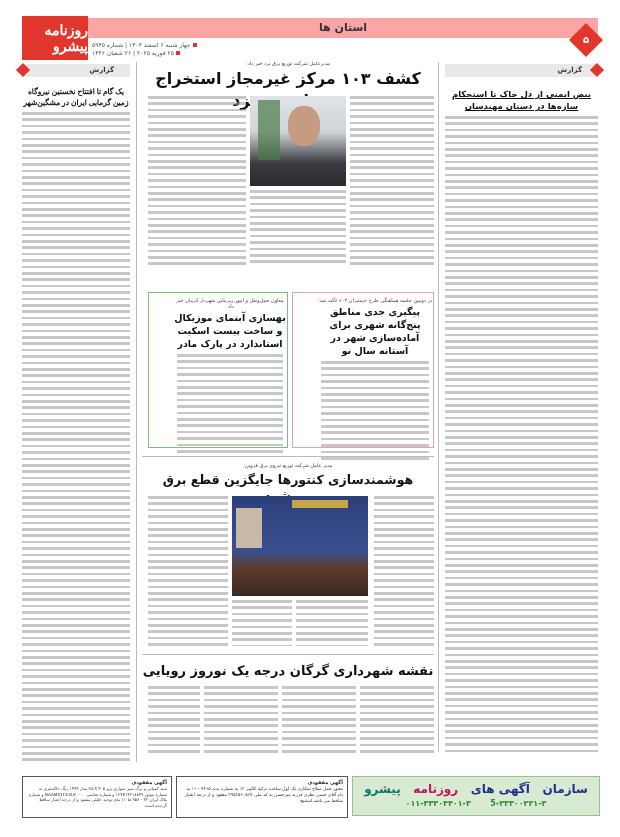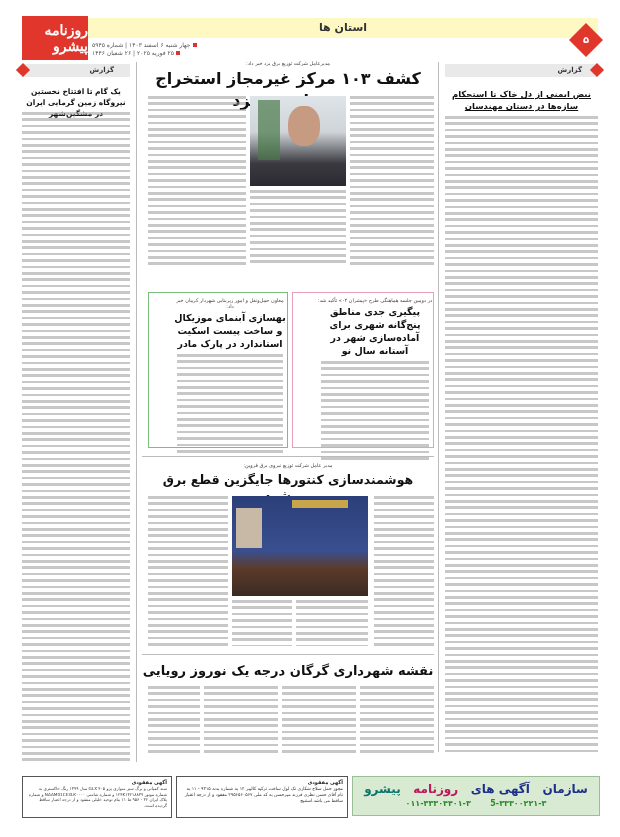--- a/index.html
+++ b/index.html
@@ -1,20 +1,20 @@
 <!DOCTYPE html>
 <html><head>
 <meta charset="utf-8">
 <style>
   * { box-sizing: border-box; margin: 0; padding: 0; }
   html, body { width: 620px; height: 837px; background: #ffffff; overflow: hidden; }
   body { position: relative; font-family: "DejaVu Sans", sans-serif; color: #222; direction: rtl; }
   .abs { position: absolute; }
   .logo { left: 22px; top: 16px; width: 66px; height: 44px; background: #e0362c; color: #fff; font-family: "DejaVu Serif", serif; font-size: 14px; font-weight: bold; display: flex; align-items: center; justify-content: center; direction: rtl; }
-  .header-bar { left: 88px; top: 18px; width: 510px; height: 20px; background: #fef9c3; text-align: center; font-size: 11px; font-weight: bold; line-height: 20px; color: #333; }
+  .header-bar { left: 88px; top: 18px; width: 510px; height: 20px; background: #fca5a5; text-align: center; font-size: 11px; font-weight: bold; line-height: 20px; color: #333; }
   .dateline { left: 92px; top: 41px; width: 180px; font-size: 6px; line-height: 8px; color: #555; direction: rtl; text-align: left; }
   .dateline .sq { display: inline-block; width: 4px; height: 4px; background: #d33; margin-left: 2px; }
   .page-num { left: 574px; top: 28px; width: 24px; height: 24px; background: #e0362c; transform: rotate(45deg); }
   .page-num span { display: block; transform: rotate(-45deg); color: #fff; font-size: 10px; font-weight: bold; text-align: center; line-height: 24px; }
   .report-tab { height: 13px; background: #e9e9e9; font-size: 7px; font-weight: bold; line-height: 13px; padding-right: 16px; color: #333; }
   .report-tab .dia { position: absolute; top: 1px; width: 10px; height: 10px; background: #e0362c; transform: rotate(45deg); }
   .hl { font-weight: bold; text-align: center; color: #111; font-family: "DejaVu Sans", sans-serif; }
   .kicker { font-size: 5px; text-align: center; color: #444; }
   .text-col { font-size: 4.5px; line-height: 6.4px; color: #555; text-align: justify; overflow: hidden; }
   .text-col::before { content: ""; display: block; height: 100%; background: repeating-linear-gradient(to bottom, #9a9a9a 0, #9a9a9a 2.6px, transparent 2.6px, transparent 6.4px); opacity: 0.55; }
@@ -45,21 +45,21 @@
   <span>گزارش</span>
 </div>
 <div class="abs hl" style="left:445px; top:88px; width:153px; font-size:8.5px; line-height:12px;text-decoration:underline;">نبض ایمنی از دل خاک تا استحکام سازه‌ها در دستان مهندسان</div>
 <div class="abs text-col" style="left:445px; top:116px; width:153px; height:636px;"></div>
 <div class="abs vrule" style="left:438px; top:62px; height:690px;"></div>
 
 <div class="abs report-tab" style="left:22px; top:64px; width:108px;">
   <span class="dia" style="left:-4px;"></span>
   <span>گزارش</span>
 </div>
-<div class="abs hl" style="left:22px; top:86px; width:108px; font-size:7.5px; line-height:11px;">یک گام تا افتتاح نخستین نیروگاه زمین گرمایی ایران در مشگین‌شهر</div>
+<div class="abs hl" style="left:22px; top:86px; width:108px; font-size:7.5px; line-height:11px;font-family:Liberation Serif, serif;">یک گام تا افتتاح نخستین نیروگاه زمین گرمایی ایران در مشگین‌شهر</div>
 <div class="abs text-col" style="left:22px; top:112px; width:108px; height:650px;"></div>
 <div class="abs vrule" style="left:136px; top:62px; height:700px;"></div>
 
 <div class="abs kicker" style="left:142px; top:60px; width:292px;">مدیرعامل شرکت توزیع برق یزد خبر داد:</div>
 <div class="abs hl" style="left:142px; top:68px; width:292px; font-size:16px; line-height:22px;">کشف ۱۰۳ مرکز غیرمجاز استخراج رمز ارز در یزد</div>
 <div class="abs text-col" style="left:350px; top:96px; width:84px; height:170px;"></div>
 <div class="abs photo" style="left:250px; top:96px; width:96px; height:90px; background: linear-gradient(180deg,#dfe4e8 0%,#cfd4d8 40%,#3a3a40 75%,#2a2a30 100%);">
   <div style="position:absolute; left:8px; top:4px; width:22px; height:60px; background:#4a7a4a; opacity:.7;"></div>
   <div style="position:absolute; left:38px; top:10px; width:32px; height:40px; border-radius:45%; background:#c79a82;"></div>
 </div>

